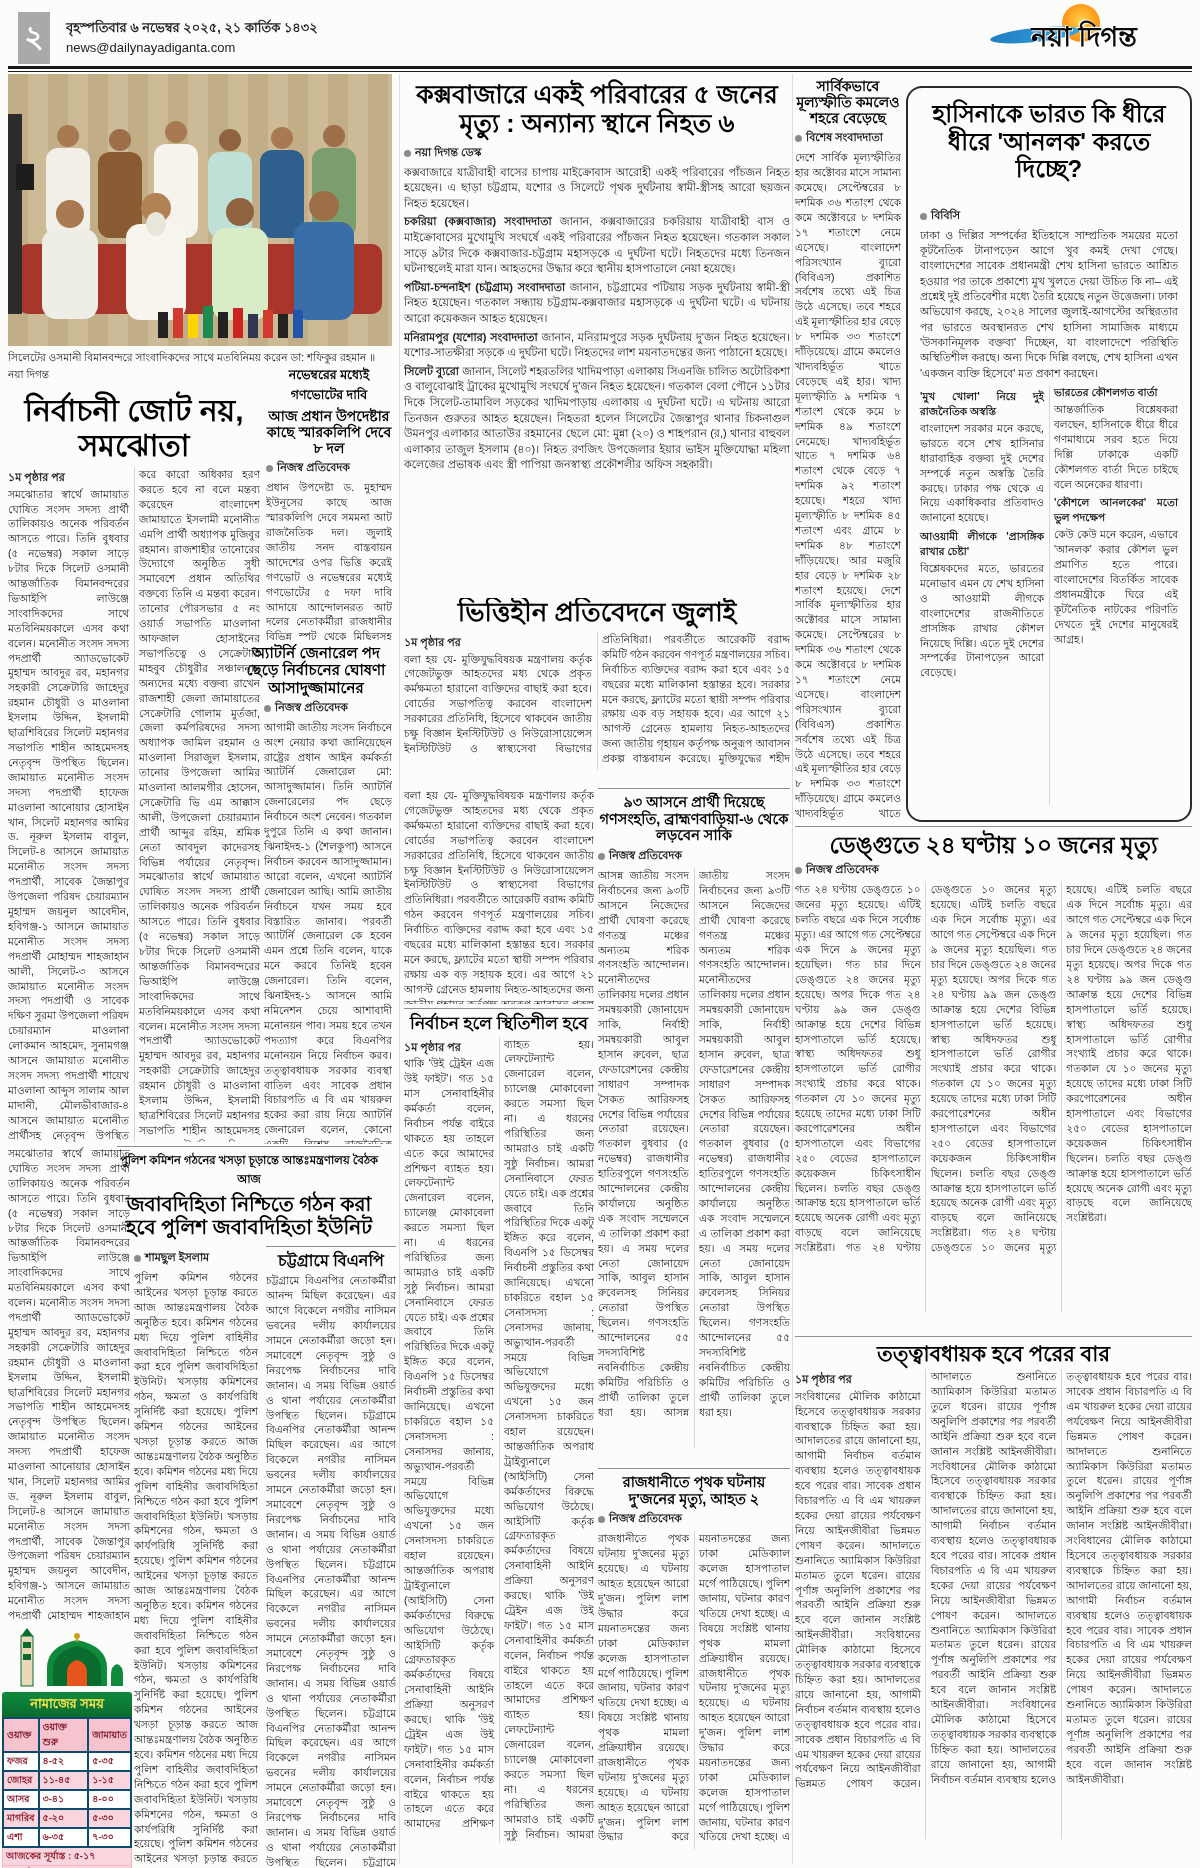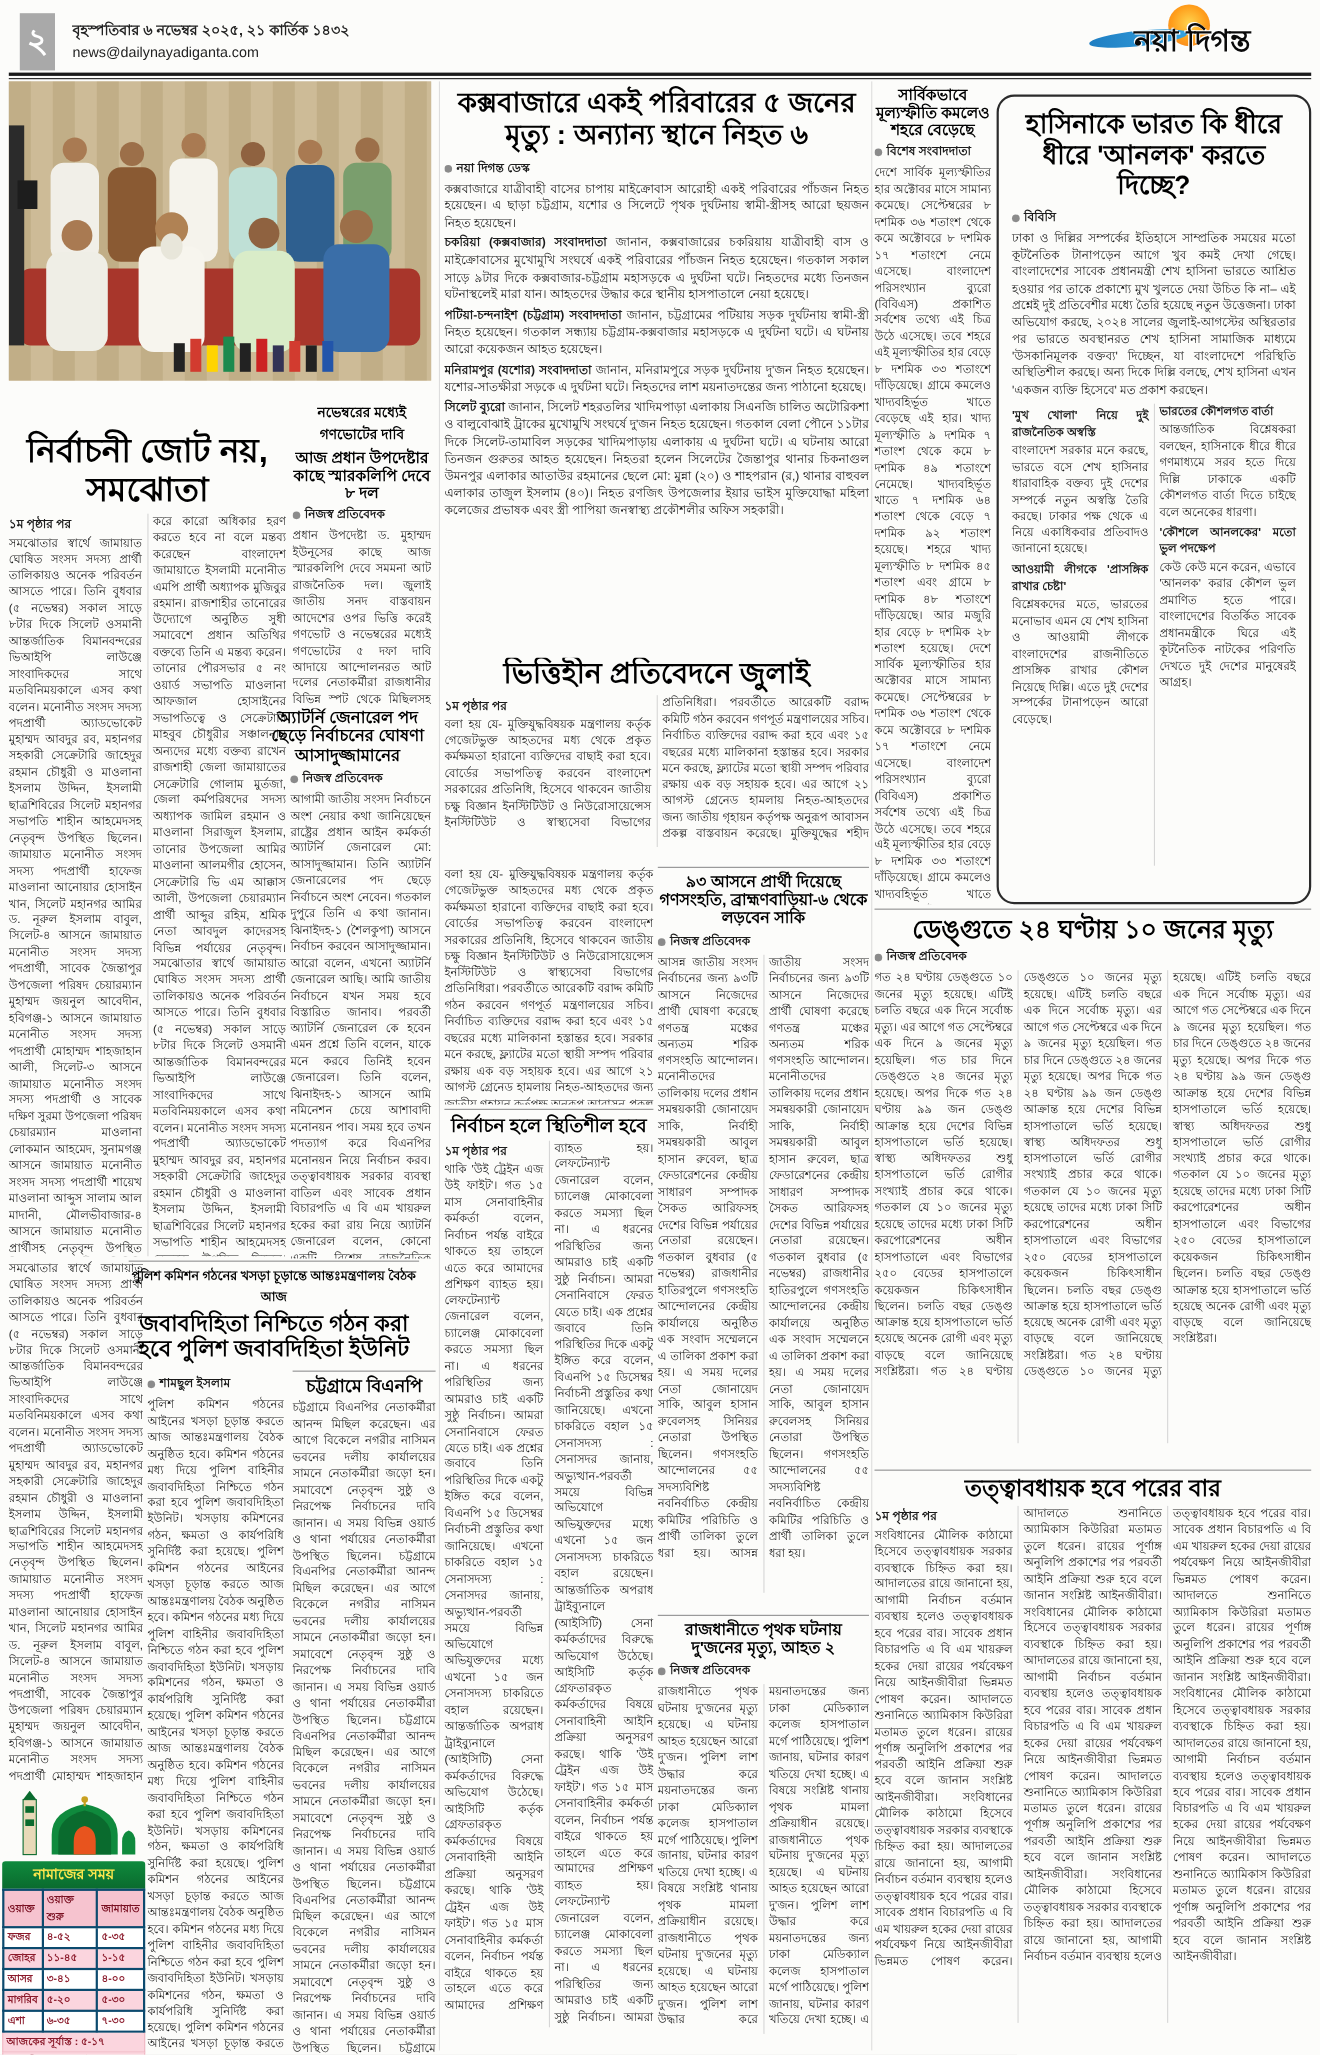--- a/index.html
+++ b/index.html
@@ -125,20 +125,21 @@
           <rect x="195" y="232" width="10" height="32" fill="#1d8a4e"></rect>
         <rect x="210" y="238" width="10" height="26" fill="#222"></rect>
           <rect x="225" y="234" width="10" height="30" fill="#c22"></rect>
         <rect x="240" y="240" width="10" height="24" fill="#335"></rect>
           <rect x="255" y="236" width="10" height="28" fill="#d23b2f"></rect>
         <rect x="270" y="240" width="10" height="24" fill="#222"></rect>
           <rect x="285" y="236" width="10" height="28" fill="#2255aa"></rect>
       </g>
     </svg>
   </div>
+  <div class="caption">সিলেটের ওসমানী বিমানবন্দরে সাংবাদিকদের সাথে মতবিনিময় করেন ডা: শফিকুর রহমান ॥ নয়া দিগন্ত</div>
 
   <div class="art" style="left:8px;top:366px;width:252px;height:776px;">
     <div class="hl" style="font-size:30px;margin-bottom:4px;margin-top:28px;">নির্বাচনী জোট নয়, সমঝোতা</div>
     <div class="body-txt cols2" style="height:706px;">
       <span class="contd" style="display:block;">১ম পৃষ্ঠার পর</span>
       <span>সমঝোতার স্বার্থে জামায়াত ঘোষিত সংসদ সদস্য প্রার্থী তালিকায়ও অনেক পরিবর্তন আসতে পারে। তিনি বুধবার (৫ নভেম্বর) সকাল সাড়ে ৮টার দিকে সিলেট ওসমানী আন্তর্জাতিক বিমানবন্দরের ভিআইপি লাউঞ্জে সাংবাদিকদের সাথে মতবিনিময়কালে এসব কথা বলেন। মনোনীত সংসদ সদস্য পদপ্রার্থী অ্যাডভোকেট মুহাম্মদ আবদুর রব, মহানগর সহকারী সেক্রেটারি জাহেদুর রহমান চৌধুরী ও মাওলানা ইসলাম উদ্দিন, ইসলামী ছাত্রশিবিরের সিলেট মহানগর সভাপতি শাহীন আহমেদসহ নেতৃবৃন্দ উপস্থিত ছিলেন। জামায়াত মনোনীত সংসদ সদস্য পদপ্রার্থী হাফেজ মাওলানা আনোয়ার হোসাইন খান, সিলেট মহানগর আমির ড. নূরুল ইসলাম বাবুল, সিলেট-৪ আসনে জামায়াত মনোনীত সংসদ সদস্য পদপ্রার্থী, সাবেক জৈন্তাপুর উপজেলা পরিষদ চেয়ারম্যান মুহাম্মদ জয়নুল আবেদীন, হবিগঞ্জ-১ আসনে জামায়াত মনোনীত সংসদ সদস্য পদপ্রার্থী মোহাম্মদ শাহজাহান আলী, সিলেট-৩ আসনে জামায়াত মনোনীত সংসদ সদস্য পদপ্রার্থী ও সাবেক দক্ষিণ সুরমা উপজেলা পরিষদ চেয়ারম্যান মাওলানা লোকমান আহমেদ, সুনামগঞ্জ আসনে জামায়াত মনোনীত সংসদ সদস্য পদপ্রার্থী শায়েখ মাওলানা আব্দুস সালাম আল মাদানী, মৌলভীবাজার-৪ আসনে জামায়াত মনোনীত প্রার্থীসহ নেতৃবৃন্দ উপস্থিত ছিলেন। রাজশাহী প্রতিনিধি জানায়, দেশে কাউকে জোর করে কারো অধিকার হরণ করতে হবে না বলে মন্তব্য করেছেন বাংলাদেশ জামায়াতে ইসলামী মনোনীত এমপি প্রার্থী অধ্যাপক মুজিবুর রহমান। রাজশাহীর তানোরের উদ্যোগে অনুষ্ঠিত সুধী সমাবেশে প্রধান অতিথির বক্তব্যে তিনি এ মন্তব্য করেন। তানোর পৌরসভার ৫ নং ওয়ার্ড সভাপতি মাওলানা আফজাল হোসাইনের সভাপতিত্বে ও সেক্রেটারি মাহবুব চৌধুরীর সঞ্চালনায় অন্যদের মধ্যে বক্তব্য রাখেন রাজশাহী জেলা জামায়াতের সেক্রেটারি গোলাম মুর্তজা, জেলা কর্মপরিষদের সদস্য অধ্যাপক জামিল রহমান ও মাওলানা সিরাজুল ইসলাম, তানোর উপজেলা আমির মাওলানা আলমগীর হোসেন, সেক্রেটারি ভি এম আক্কাস আলী, উপজেলা চেয়ারম্যান প্রার্থী আব্দুর রহিম, শ্রমিক নেতা আবদুল কাদেরসহ বিভিন্ন পর্যায়ের নেতৃবৃন্দ। সমঝোতার স্বার্থে জামায়াত ঘোষিত সংসদ সদস্য প্রার্থী তালিকায়ও অনেক পরিবর্তন আসতে পারে। তিনি বুধবার (৫ নভেম্বর) সকাল সাড়ে ৮টার দিকে সিলেট ওসমানী আন্তর্জাতিক বিমানবন্দরের ভিআইপি লাউঞ্জে সাংবাদিকদের সাথে মতবিনিময়কালে এসব কথা বলেন। মনোনীত সংসদ সদস্য পদপ্রার্থী অ্যাডভোকেট মুহাম্মদ আবদুর রব, মহানগর সহকারী সেক্রেটারি জাহেদুর রহমান চৌধুরী ও মাওলানা ইসলাম উদ্দিন, ইসলামী ছাত্রশিবিরের সিলেট মহানগর সভাপতি শাহীন আহমেদসহ নেতৃবৃন্দ উপস্থিত ছিলেন। জামায়াত মনোনীত সংসদ সদস্য পদপ্রার্থী হাফেজ মাওলানা আনোয়ার হোসাইন খান, সিলেট মহানগর আমির ড. নূরুল ইসলাম বাবুল, সিলেট-৪ আসনে জামায়াত মনোনীত সংসদ সদস্য পদপ্রার্থী, সাবেক জৈন্তাপুর উপজেলা পরিষদ চেয়ারম্যান মুহাম্মদ জয়নুল আবেদীন, হবিগঞ্জ-১ আসনে জামায়াত মনোনীত সংসদ সদস্য পদপ্রার্থী মোহাম্মদ শাহজাহান আলী, সিলেট-৩ আসনে জামায়াত মনোনীত সংসদ সদস্য পদপ্রার্থী ও সাবেক দক্ষিণ সুরমা উপজেলা পরিষদ চেয়ারম্যান মাওলানা লোকমান আহমেদ, সুনামগঞ্জ আসনে জামায়াত মনোনীত সংসদ সদস্য পদপ্রার্থী শায়েখ মাওলানা আব্দুস সালাম আল মাদানী, মৌলভীবাজার-৪ আসনে জামায়াত মনোনীত প্রার্থীসহ নেতৃবৃন্দ উপস্থিত ছিলেন। রাজশাহী প্রতিনিধি জানায়, দেশে কাউকে জোর করে কারো অধিকার হরণ করতে হবে না বলে মন্তব্য করেছেন বাংলাদেশ জামায়াতে ইসলামী মনোনীত এমপি প্রার্থী অধ্যাপক মুজিবুর রহমান। রাজশাহীর তানোরের উদ্যোগে অনুষ্ঠিত সুধী সমাবেশে প্রধান অতিথির বক্তব্যে তিনি এ মন্তব্য করেন। তানোর পৌরসভার ৫ নং ওয়ার্ড সভাপতি মাওলানা আফজাল হোসাইনের সভাপতিত্বে ও সেক্রেটারি মাহবুব চৌধুরীর সঞ্চালনায় অন্যদের মধ্যে বক্তব্য রাখেন রাজশাহী জেলা জামায়াতের সেক্রেটারি গোলাম মুর্তজা, জেলা কর্মপরিষদের সদস্য অধ্যাপক জামিল রহমান ও মাওলানা সিরাজুল ইসলাম, তানোর উপজেলা আমির মাওলানা আলমগীর হোসেন, সেক্রেটারি ভি এম আক্কাস আলী, উপজেলা চেয়ারম্যান প্রার্থী আব্দুর রহিম, শ্রমিক নেতা আবদুল কাদেরসহ বিভিন্ন পর্যায়ের নেতৃবৃন্দ।</span>
     </div>
   </div>
 
   <div class="art" style="left:8px;top:1146px;width:122px;height:476px;">
@@ -246,21 +247,21 @@
   <div class="art" style="left:795px;top:78px;width:106px;height:744px;">
     <div class="hl" style="font-size:14px;">সার্বিকভাবে মূল্যস্ফীতি কমলেও শহরে বেড়েছে</div>
     <div class="byline">
         <span class="dot"></span>
       <b>বিশেষ সংবাদদাতা</b>
       </div>
     <div class="body-txt" style="height:668px;">দেশে সার্বিক মূল্যস্ফীতির হার অক্টোবর মাসে সামান্য কমেছে। সেপ্টেম্বরের ৮ দশমিক ৩৬ শতাংশ থেকে কমে অক্টোবরে ৮ দশমিক ১৭ শতাংশে নেমে এসেছে। বাংলাদেশ পরিসংখ্যান ব্যুরো (বিবিএস) প্রকাশিত সর্বশেষ তথ্যে এই চিত্র উঠে এসেছে। তবে শহরে এই মূল্যস্ফীতির হার বেড়ে ৮ দশমিক ৩৩ শতাংশে দাঁড়িয়েছে। গ্রামে কমলেও খাদ্যবহির্ভূত খাতে বেড়েছে এই হার। খাদ্য মূল্যস্ফীতি ৯ দশমিক ৭ শতাংশ থেকে কমে ৮ দশমিক ৪৯ শতাংশে নেমেছে। খাদ্যবহির্ভূত খাতে ৭ দশমিক ৬৪ শতাংশ থেকে বেড়ে ৭ দশমিক ৯২ শতাংশ হয়েছে। শহরে খাদ্য মূল্যস্ফীতি ৮ দশমিক ৪৫ শতাংশ এবং গ্রামে ৮ দশমিক ৪৮ শতাংশে দাঁড়িয়েছে। আর মজুরি হার বেড়ে ৮ দশমিক ২৮ শতাংশ হয়েছে। দেশে সার্বিক মূল্যস্ফীতির হার অক্টোবর মাসে সামান্য কমেছে। সেপ্টেম্বরের ৮ দশমিক ৩৬ শতাংশ থেকে কমে অক্টোবরে ৮ দশমিক ১৭ শতাংশে নেমে এসেছে। বাংলাদেশ পরিসংখ্যান ব্যুরো (বিবিএস) প্রকাশিত সর্বশেষ তথ্যে এই চিত্র উঠে এসেছে। তবে শহরে এই মূল্যস্ফীতির হার বেড়ে ৮ দশমিক ৩৩ শতাংশে দাঁড়িয়েছে। গ্রামে কমলেও খাদ্যবহির্ভূত খাতে বেড়েছে এই হার। খাদ্য মূল্যস্ফীতি ৯ দশমিক ৭ শতাংশ থেকে কমে ৮ দশমিক ৪৯ শতাংশে নেমেছে। খাদ্যবহির্ভূত খাতে ৭ দশমিক ৬৪ শতাংশ থেকে বেড়ে ৭ দশমিক ৯২ শতাংশ হয়েছে। শহরে খাদ্য মূল্যস্ফীতি ৮ দশমিক ৪৫ শতাংশ এবং গ্রামে ৮ দশমিক ৪৮ শতাংশে দাঁড়িয়েছে। আর মজুরি হার বেড়ে ৮ দশমিক ২৮ শতাংশ হয়েছে। দেশে সার্বিক মূল্যস্ফীতির হার অক্টোবর মাসে সামান্য কমেছে। সেপ্টেম্বরের ৮ দশমিক ৩৬ শতাংশ থেকে কমে অক্টোবরে ৮ দশমিক ১৭ শতাংশে নেমে এসেছে। বাংলাদেশ পরিসংখ্যান ব্যুরো (বিবিএস) প্রকাশিত সর্বশেষ তথ্যে এই চিত্র উঠে এসেছে। তবে শহরে এই মূল্যস্ফীতির হার বেড়ে ৮ দশমিক ৩৩ শতাংশে দাঁড়িয়েছে। গ্রামে কমলেও খাদ্যবহির্ভূত খাতে বেড়েছে এই হার। খাদ্য মূল্যস্ফীতি ৯ দশমিক ৭ শতাংশ থেকে কমে ৮ দশমিক ৪৯ শতাংশে নেমেছে। খাদ্যবহির্ভূত খাতে ৭ দশমিক ৬৪ শতাংশ থেকে বেড়ে ৭ দশমিক ৯২ শতাংশ হয়েছে। শহরে খাদ্য মূল্যস্ফীতি ৮ দশমিক ৪৫ শতাংশ এবং গ্রামে ৮ দশমিক ৪৮ শতাংশে দাঁড়িয়েছে। আর মজুরি হার বেড়ে ৮ দশমিক ২৮ শতাংশ হয়েছে।</div>
   </div>
 
   <div class="art hasina-box" style="left:906px;top:86px;width:286px;height:736px;">
-    <div class="hl" style="font-size:24px;margin:2px 0 6px;">হাসিনাকে ভারত কি ধীরে ধীরে 'আনলক' করতে দিচ্ছে?</div>
+    <div class="hl" style="font-size:24px;margin:2px 0 24px;">হাসিনাকে ভারত কি ধীরে ধীরে 'আনলক' করতে দিচ্ছে?</div>
     <div class="byline">
         <span class="dot"></span>
       <b>বিবিসি</b>
       </div>
     <div class="body-txt" style="font-size:10.8px;">ঢাকা ও দিল্লির সম্পর্কের ইতিহাসে সাম্প্রতিক সময়ের মতো কূটনৈতিক টানাপড়েন আগে খুব কমই দেখা গেছে। বাংলাদেশের সাবেক প্রধানমন্ত্রী শেখ হাসিনা ভারতে আশ্রিত হওয়ার পর তাকে প্রকাশ্যে মুখ খুলতে দেয়া উচিত কি না– এই প্রশ্নেই দুই প্রতিবেশীর মধ্যে তৈরি হয়েছে নতুন উত্তেজনা। ঢাকা অভিযোগ করছে, ২০২৪ সালের জুলাই-আগস্টের অস্থিরতার পর ভারতে অবস্থানরত শেখ হাসিনা সামাজিক মাধ্যমে 'উসকানিমূলক বক্তব্য' দিচ্ছেন, যা বাংলাদেশে পরিস্থিতি অস্থিতিশীল করছে। অন্য দিকে দিল্লি বলছে, শেখ হাসিনা এখন 'একজন ব্যক্তি হিসেবে' মত প্রকাশ করছেন।</div>
     <div class="body-txt cols2" style="height:420px;margin-top:4px;">
       <span class="subhead" style="display:block;">'মুখ খোলা' নিয়ে দুই রাজনৈতিক অস্বস্তি</span>
       <span>বাংলাদেশ সরকার মনে করছে, ভারতে বসে শেখ হাসিনার ধারাবাহিক বক্তব্য দুই দেশের সম্পর্কে নতুন অস্বস্তি তৈরি করছে। ঢাকার পক্ষ থেকে এ নিয়ে একাধিকবার প্রতিবাদও জানানো হয়েছে।</span>
       <span class="subhead" style="display:block;">আওয়ামী লীগকে 'প্রাসঙ্গিক রাখার চেষ্টা'</span>
       <span>বিশ্লেষকদের মতে, ভারতের মনোভাব এমন যে শেখ হাসিনা ও আওয়ামী লীগকে বাংলাদেশের রাজনীতিতে প্রাসঙ্গিক রাখার কৌশল নিয়েছে দিল্লি। এতে দুই দেশের সম্পর্কের টানাপড়েন আরো বেড়েছে।</span>

